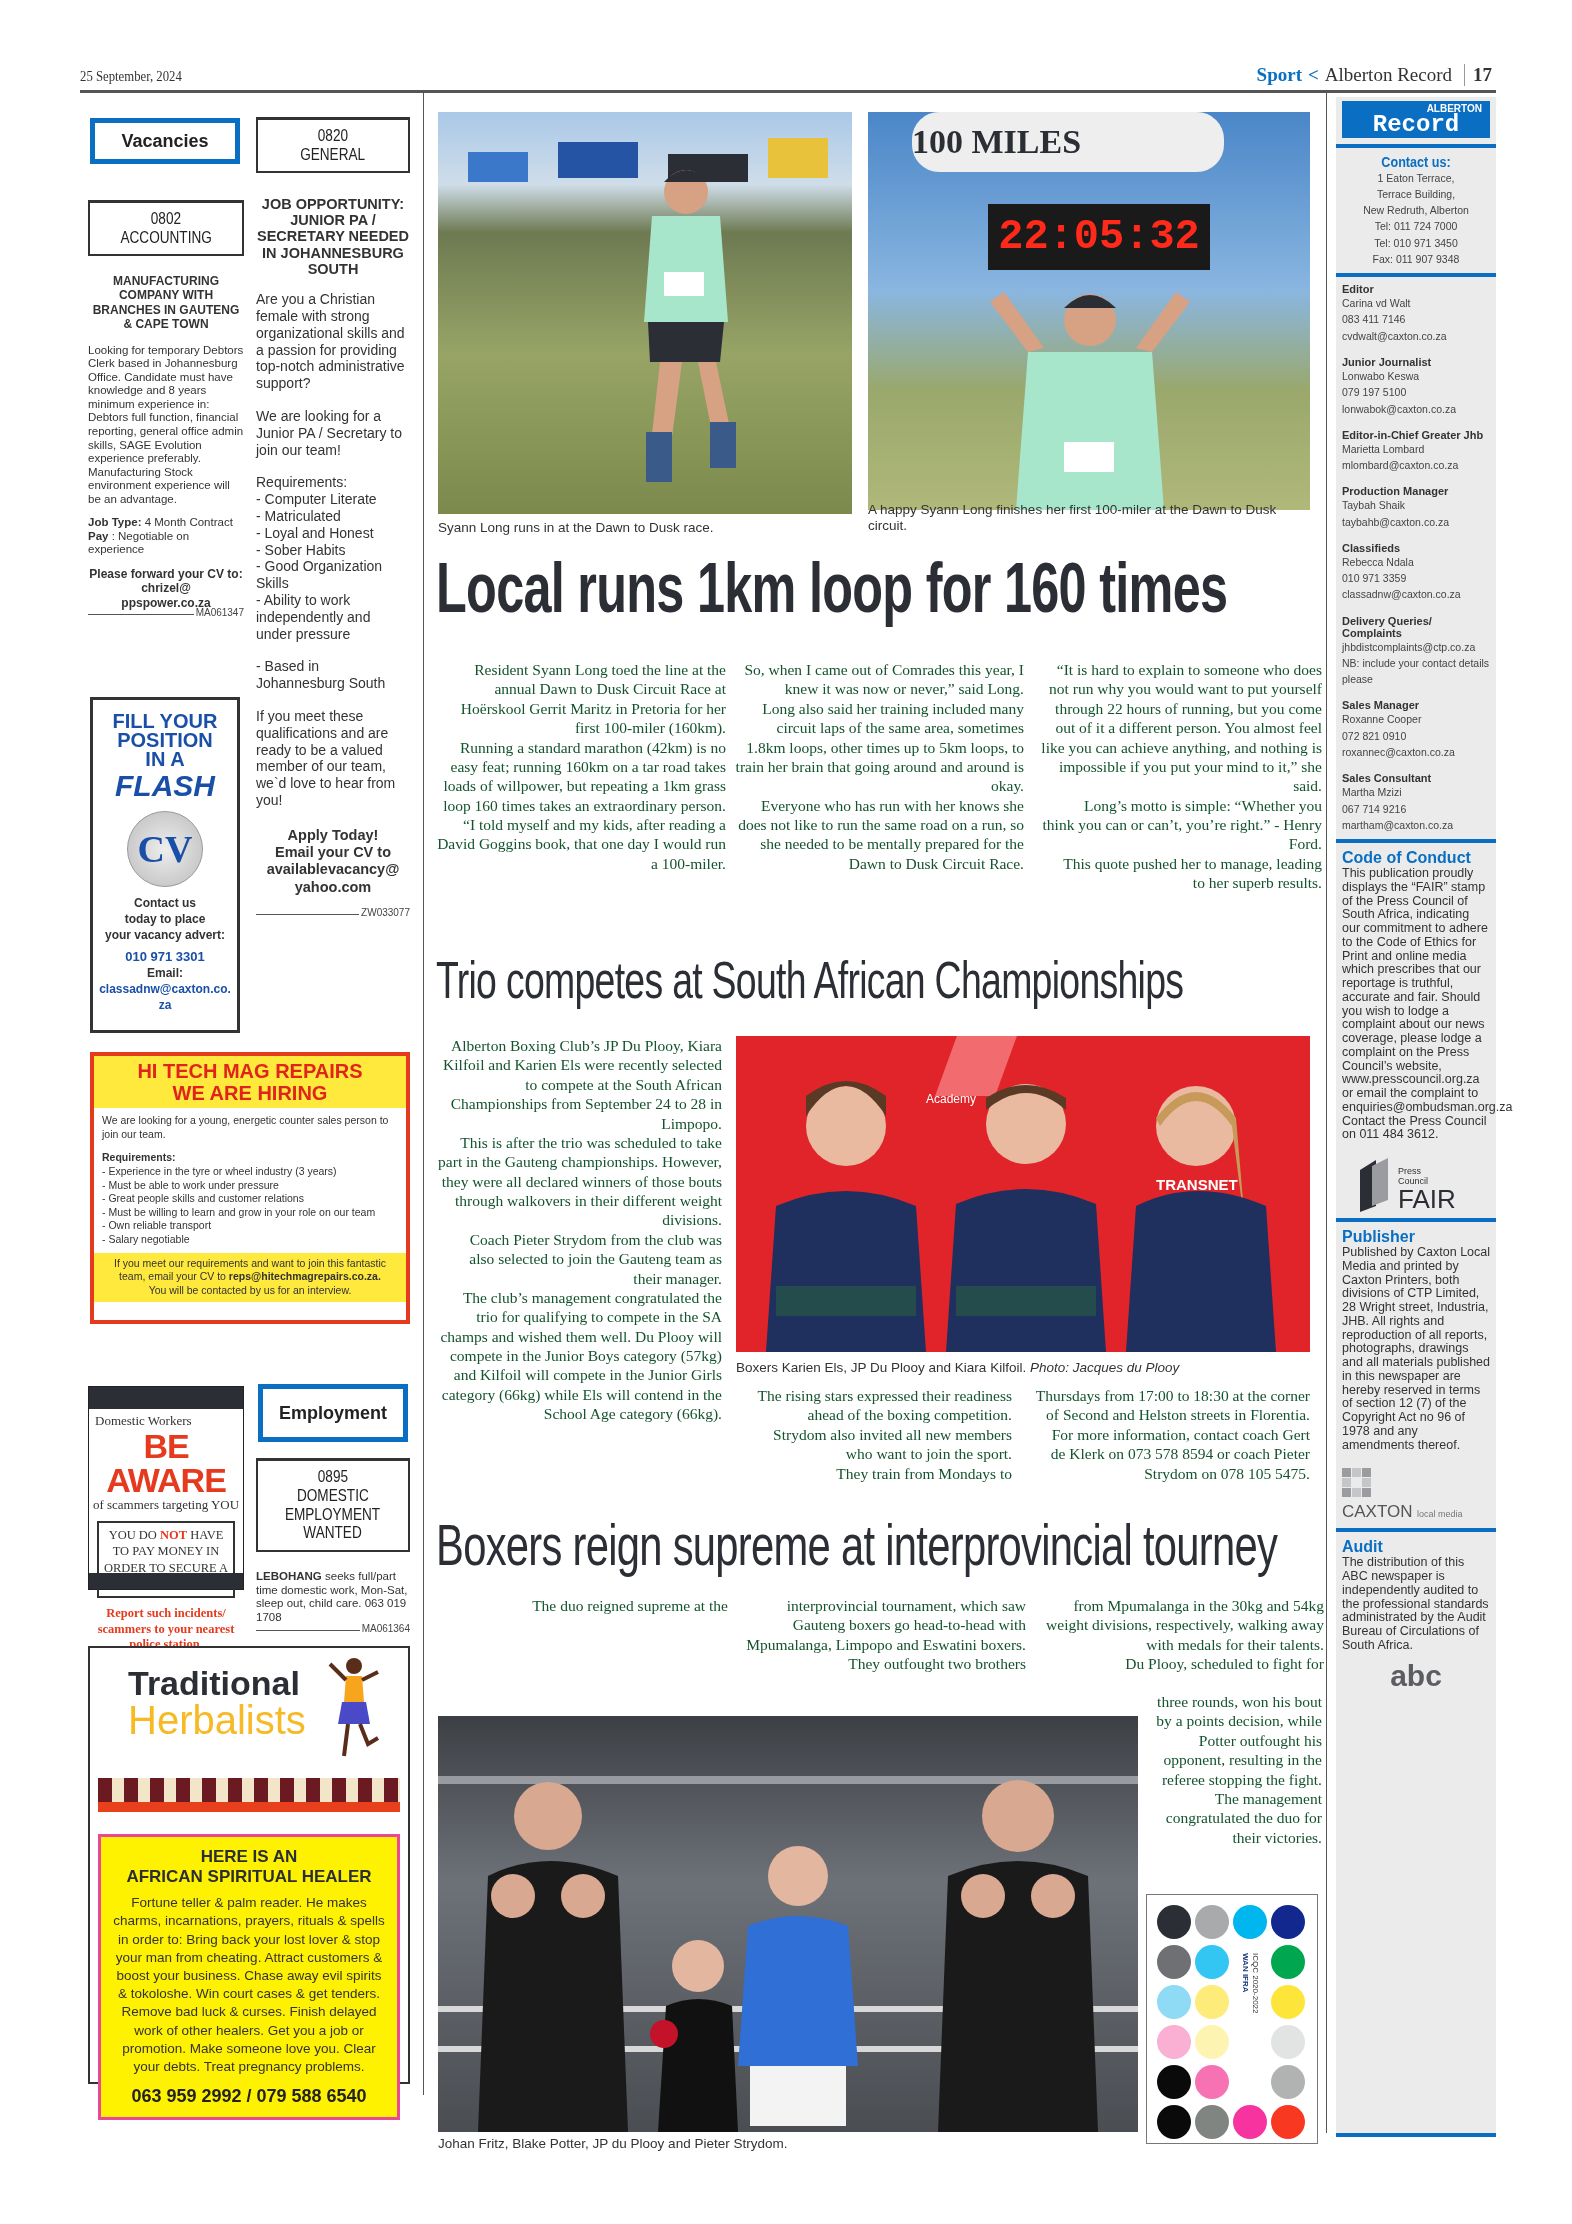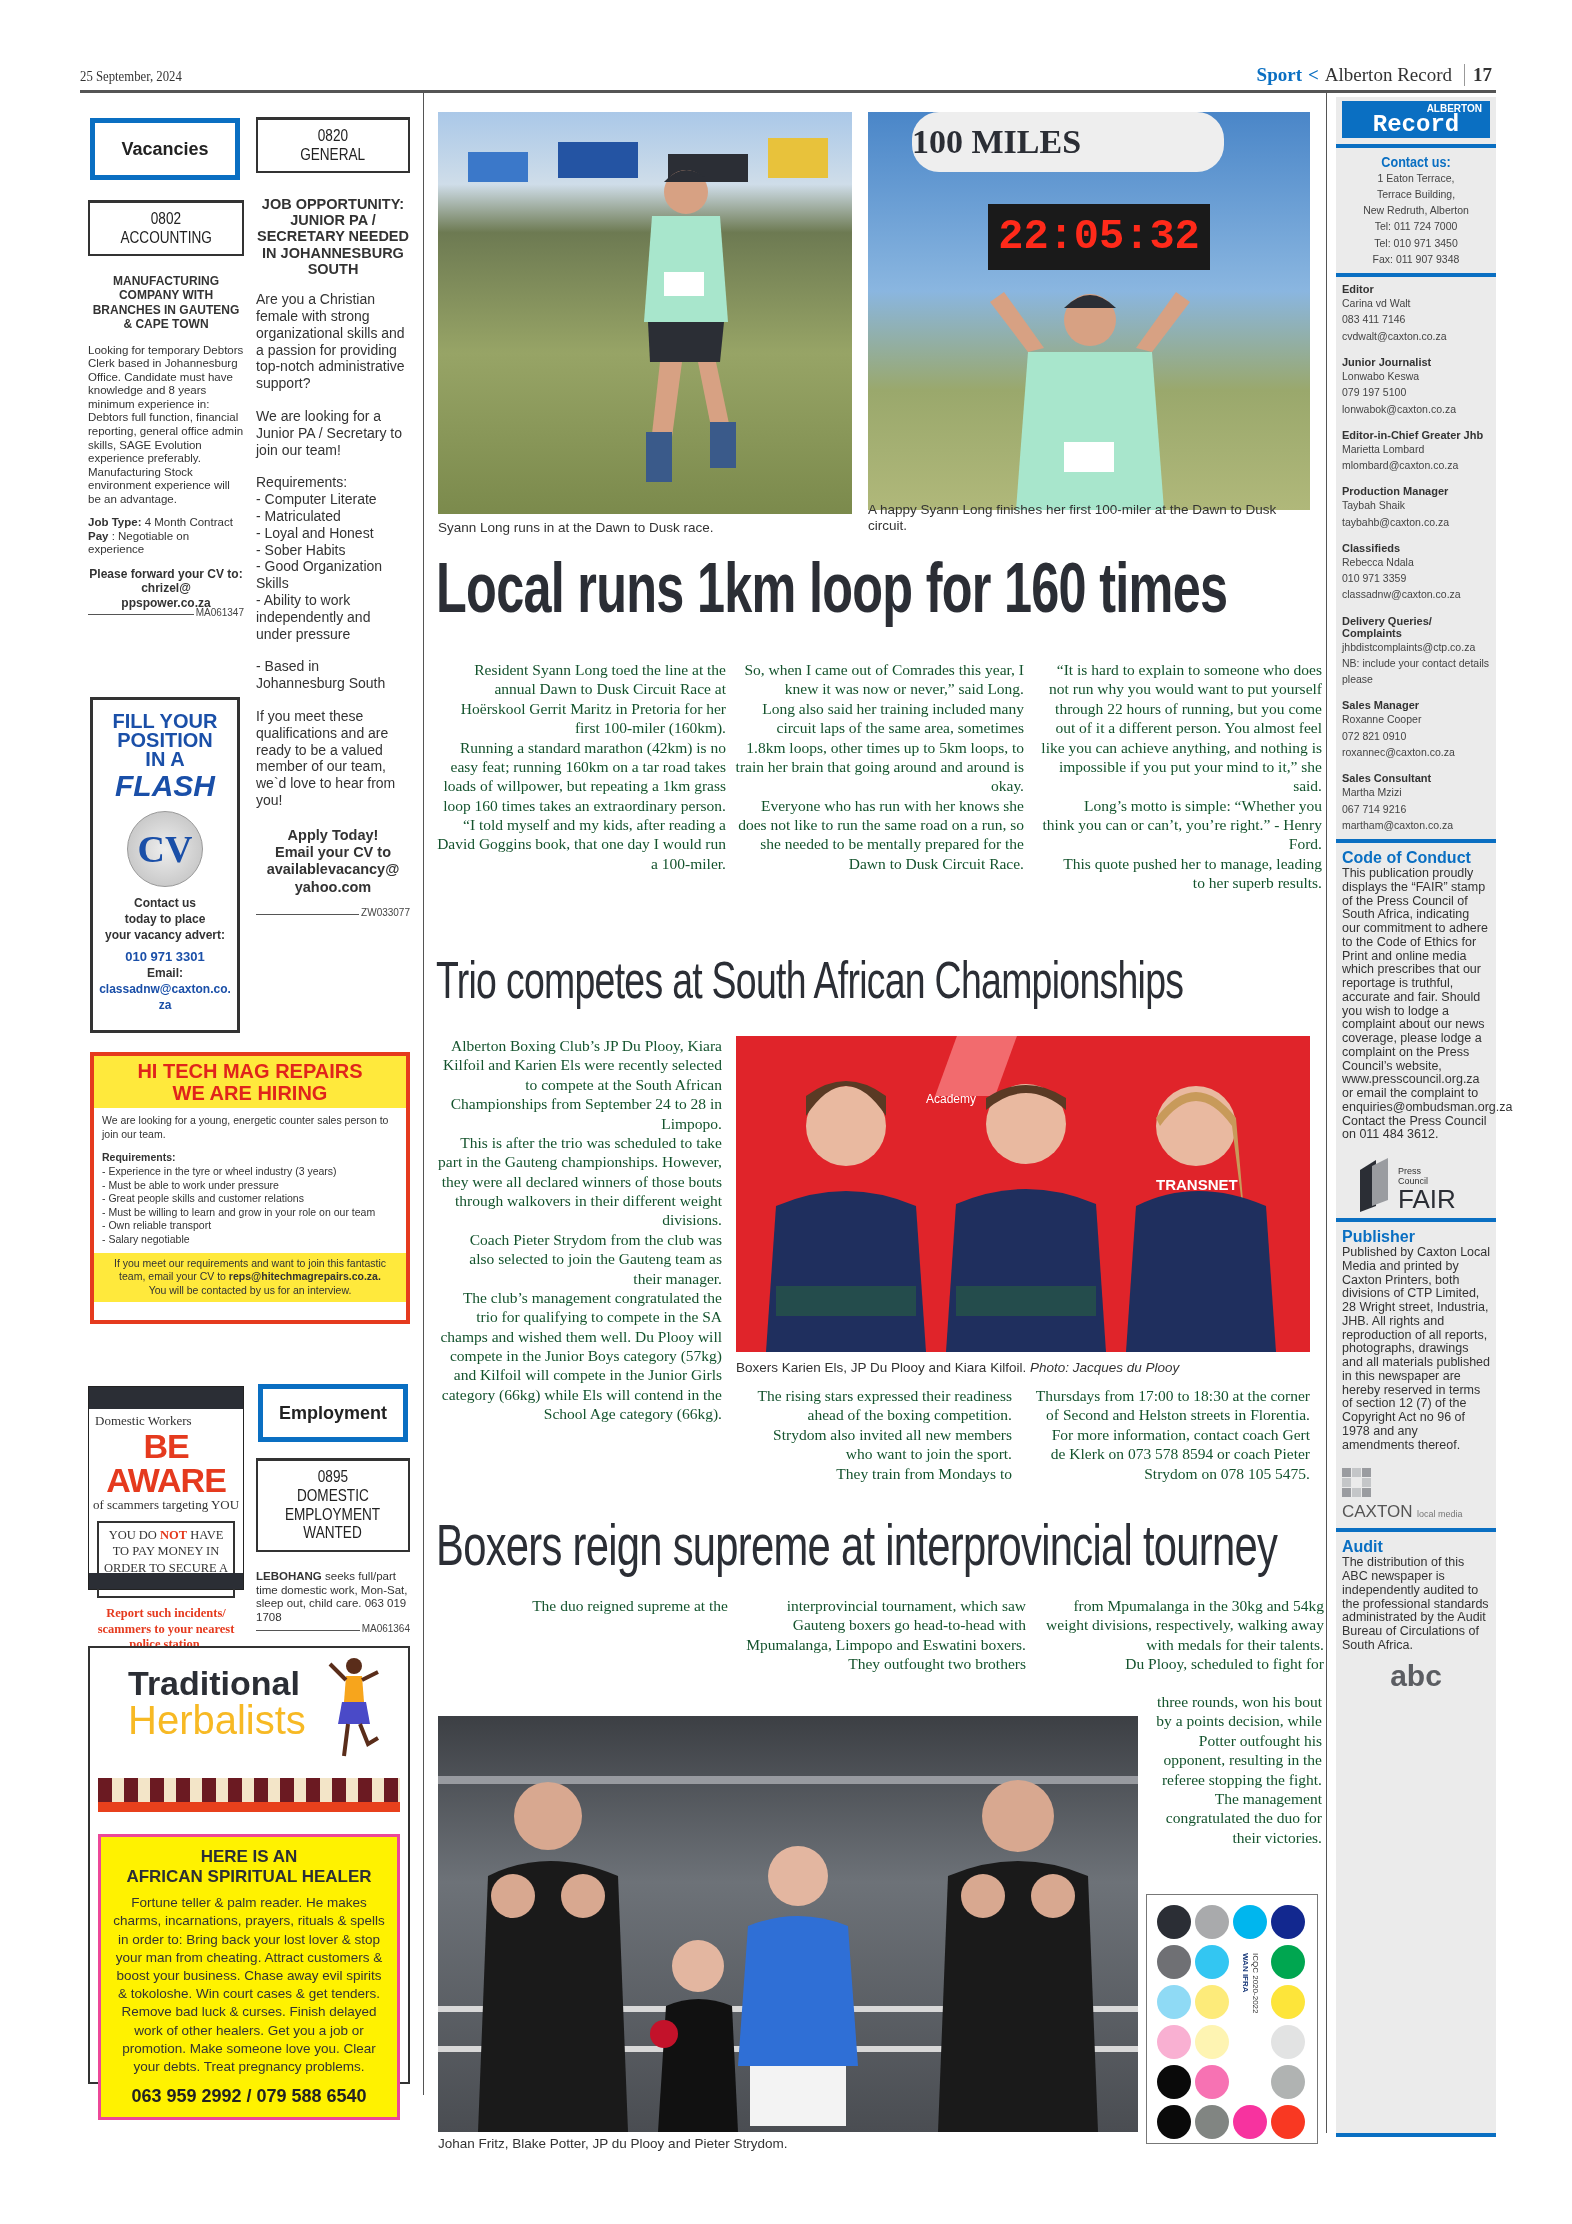--- a/index.html
+++ b/index.html
@@ -88,21 +88,21 @@
 <div class="abs hdr-right">
   <span class="sport">Sport</span>
   <span class="sport">&lt;</span>
   <span>Alberton Record</span>
   <span class="pgnum">17</span>
 </div>
 <div class="abs hdr-rule"></div>
 <div class="abs col-rule" style="left:423px; top:93px; height:2002px;"></div>
 <div class="abs col-rule" style="left:1326px; top:93px; height:2040px;"></div>
 
-<div class="abs box-blue" style="left:90px; top:118px; width:150px; height:62px;">Vacancies</div>
+<div class="abs box-blue" style="left:90px; top:118px; width:150px; height:46px;">Vacancies</div>
 
 <div class="abs box-cat" style="left:256px; top:117px; width:154px; height:56px;">
   <span>0820</span>
   <span>GENERAL</span>
 </div>
 
 <div class="abs box-cat" style="left:88px; top:200px; width:156px; height:56px;">
   <span>0802</span>
   <span>ACCOUNTING</span>
 </div>

